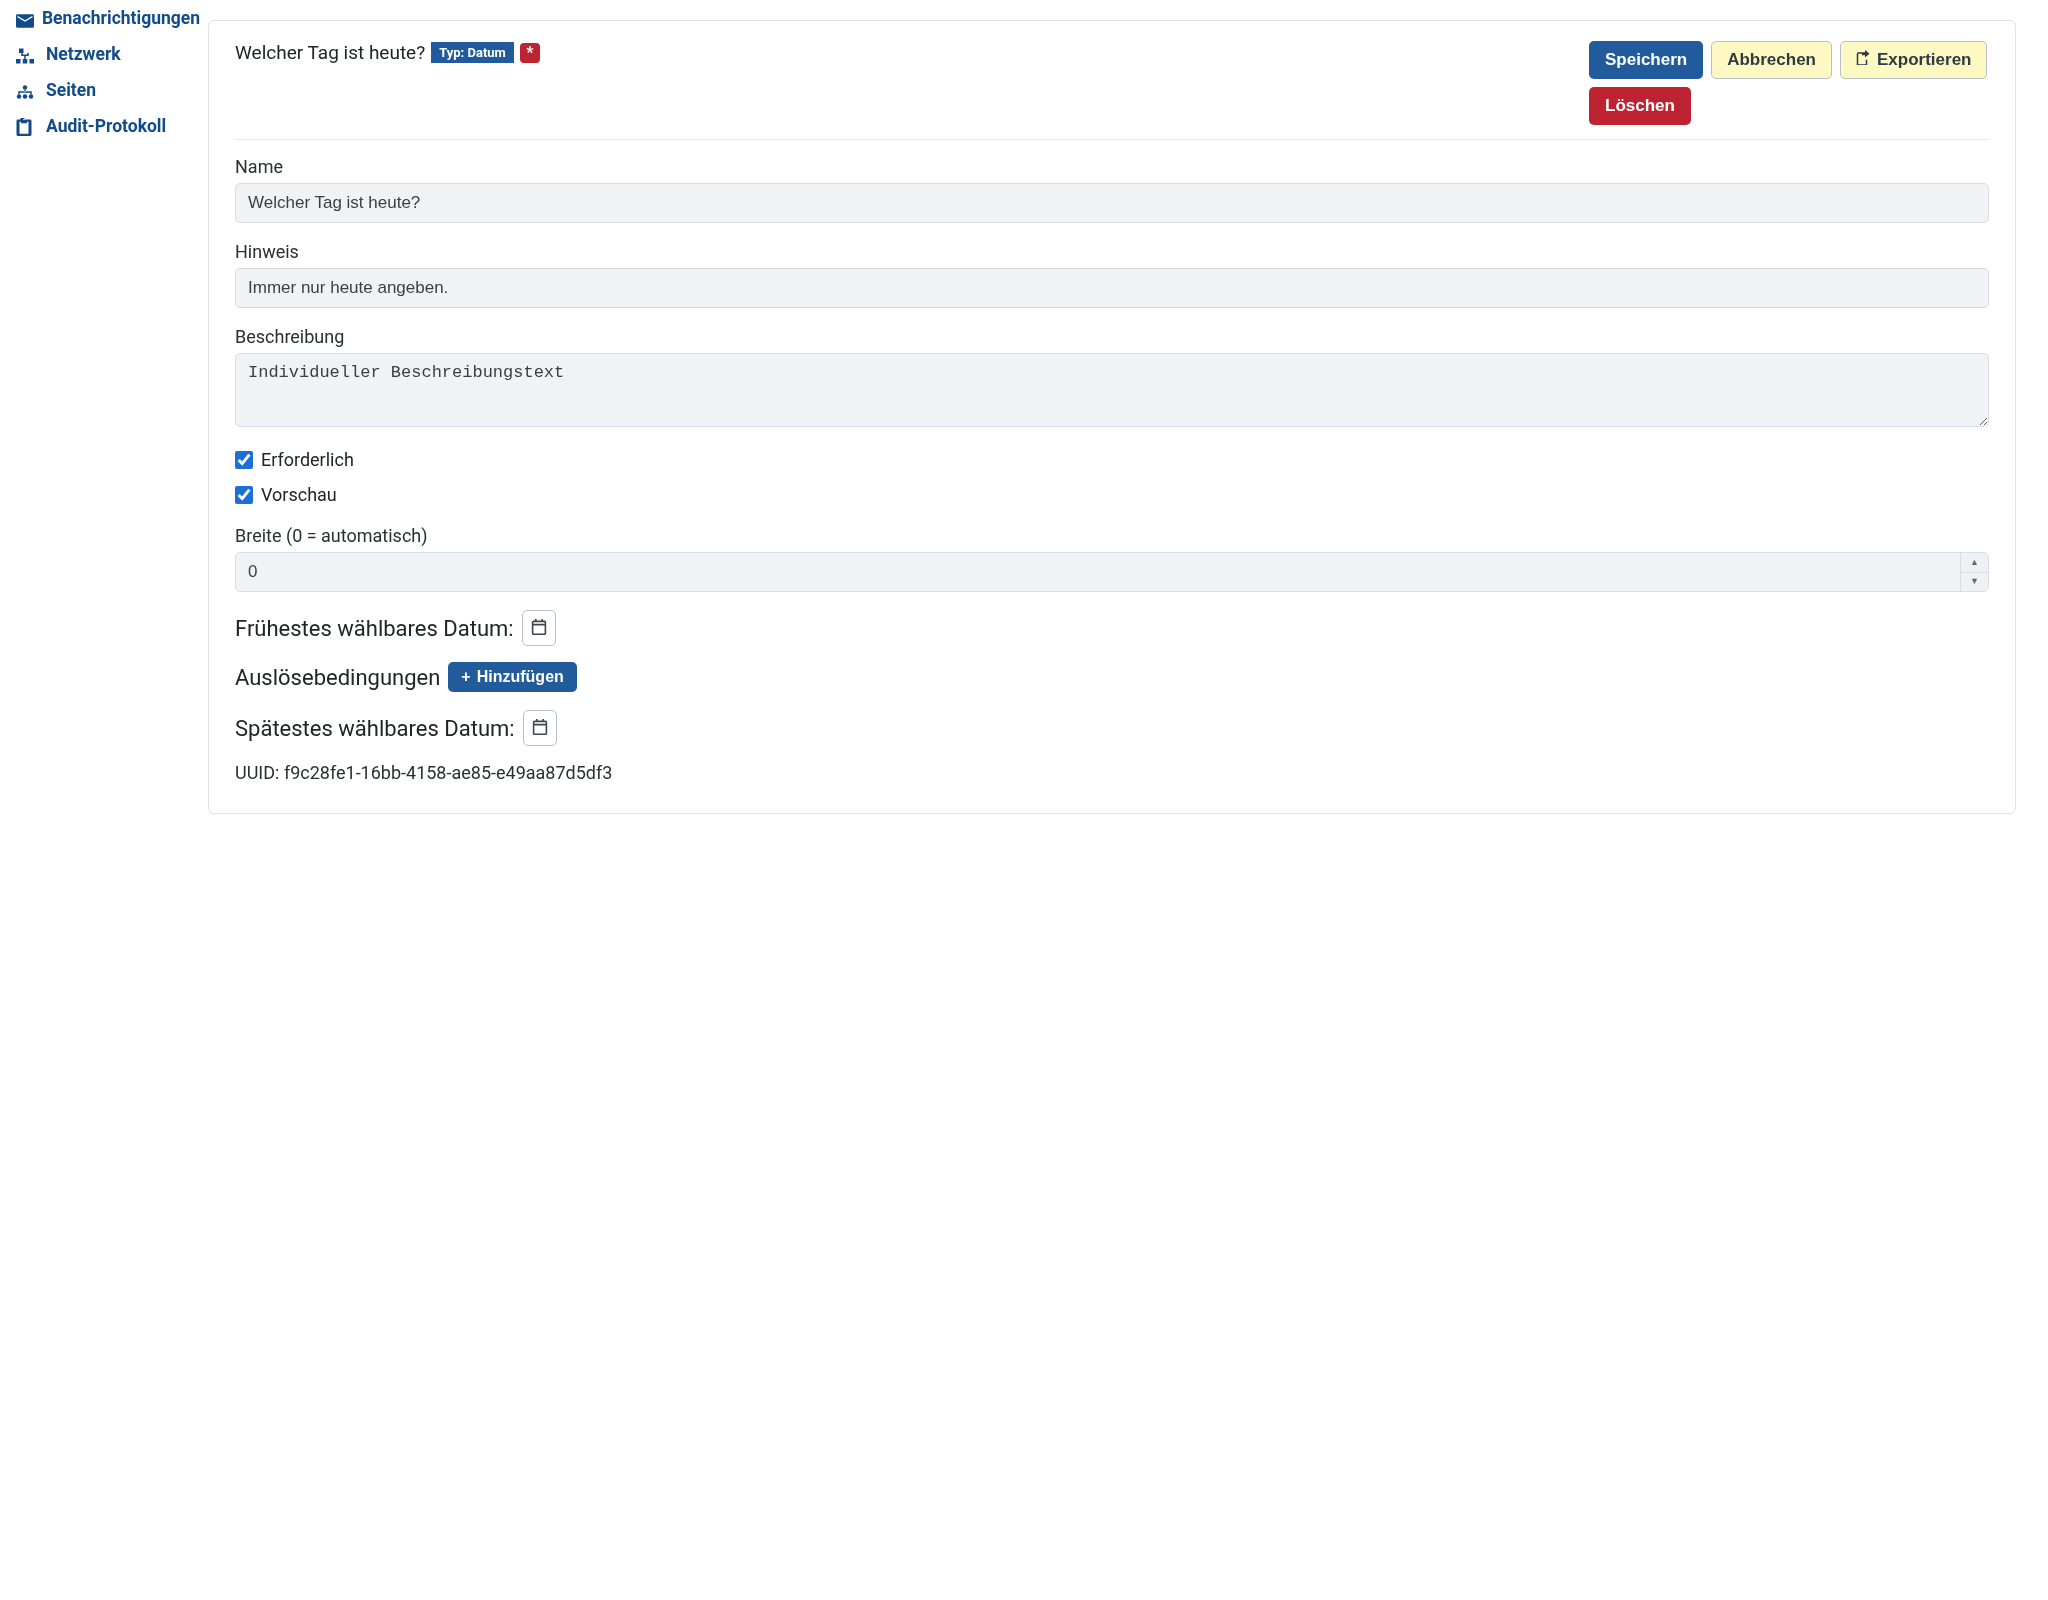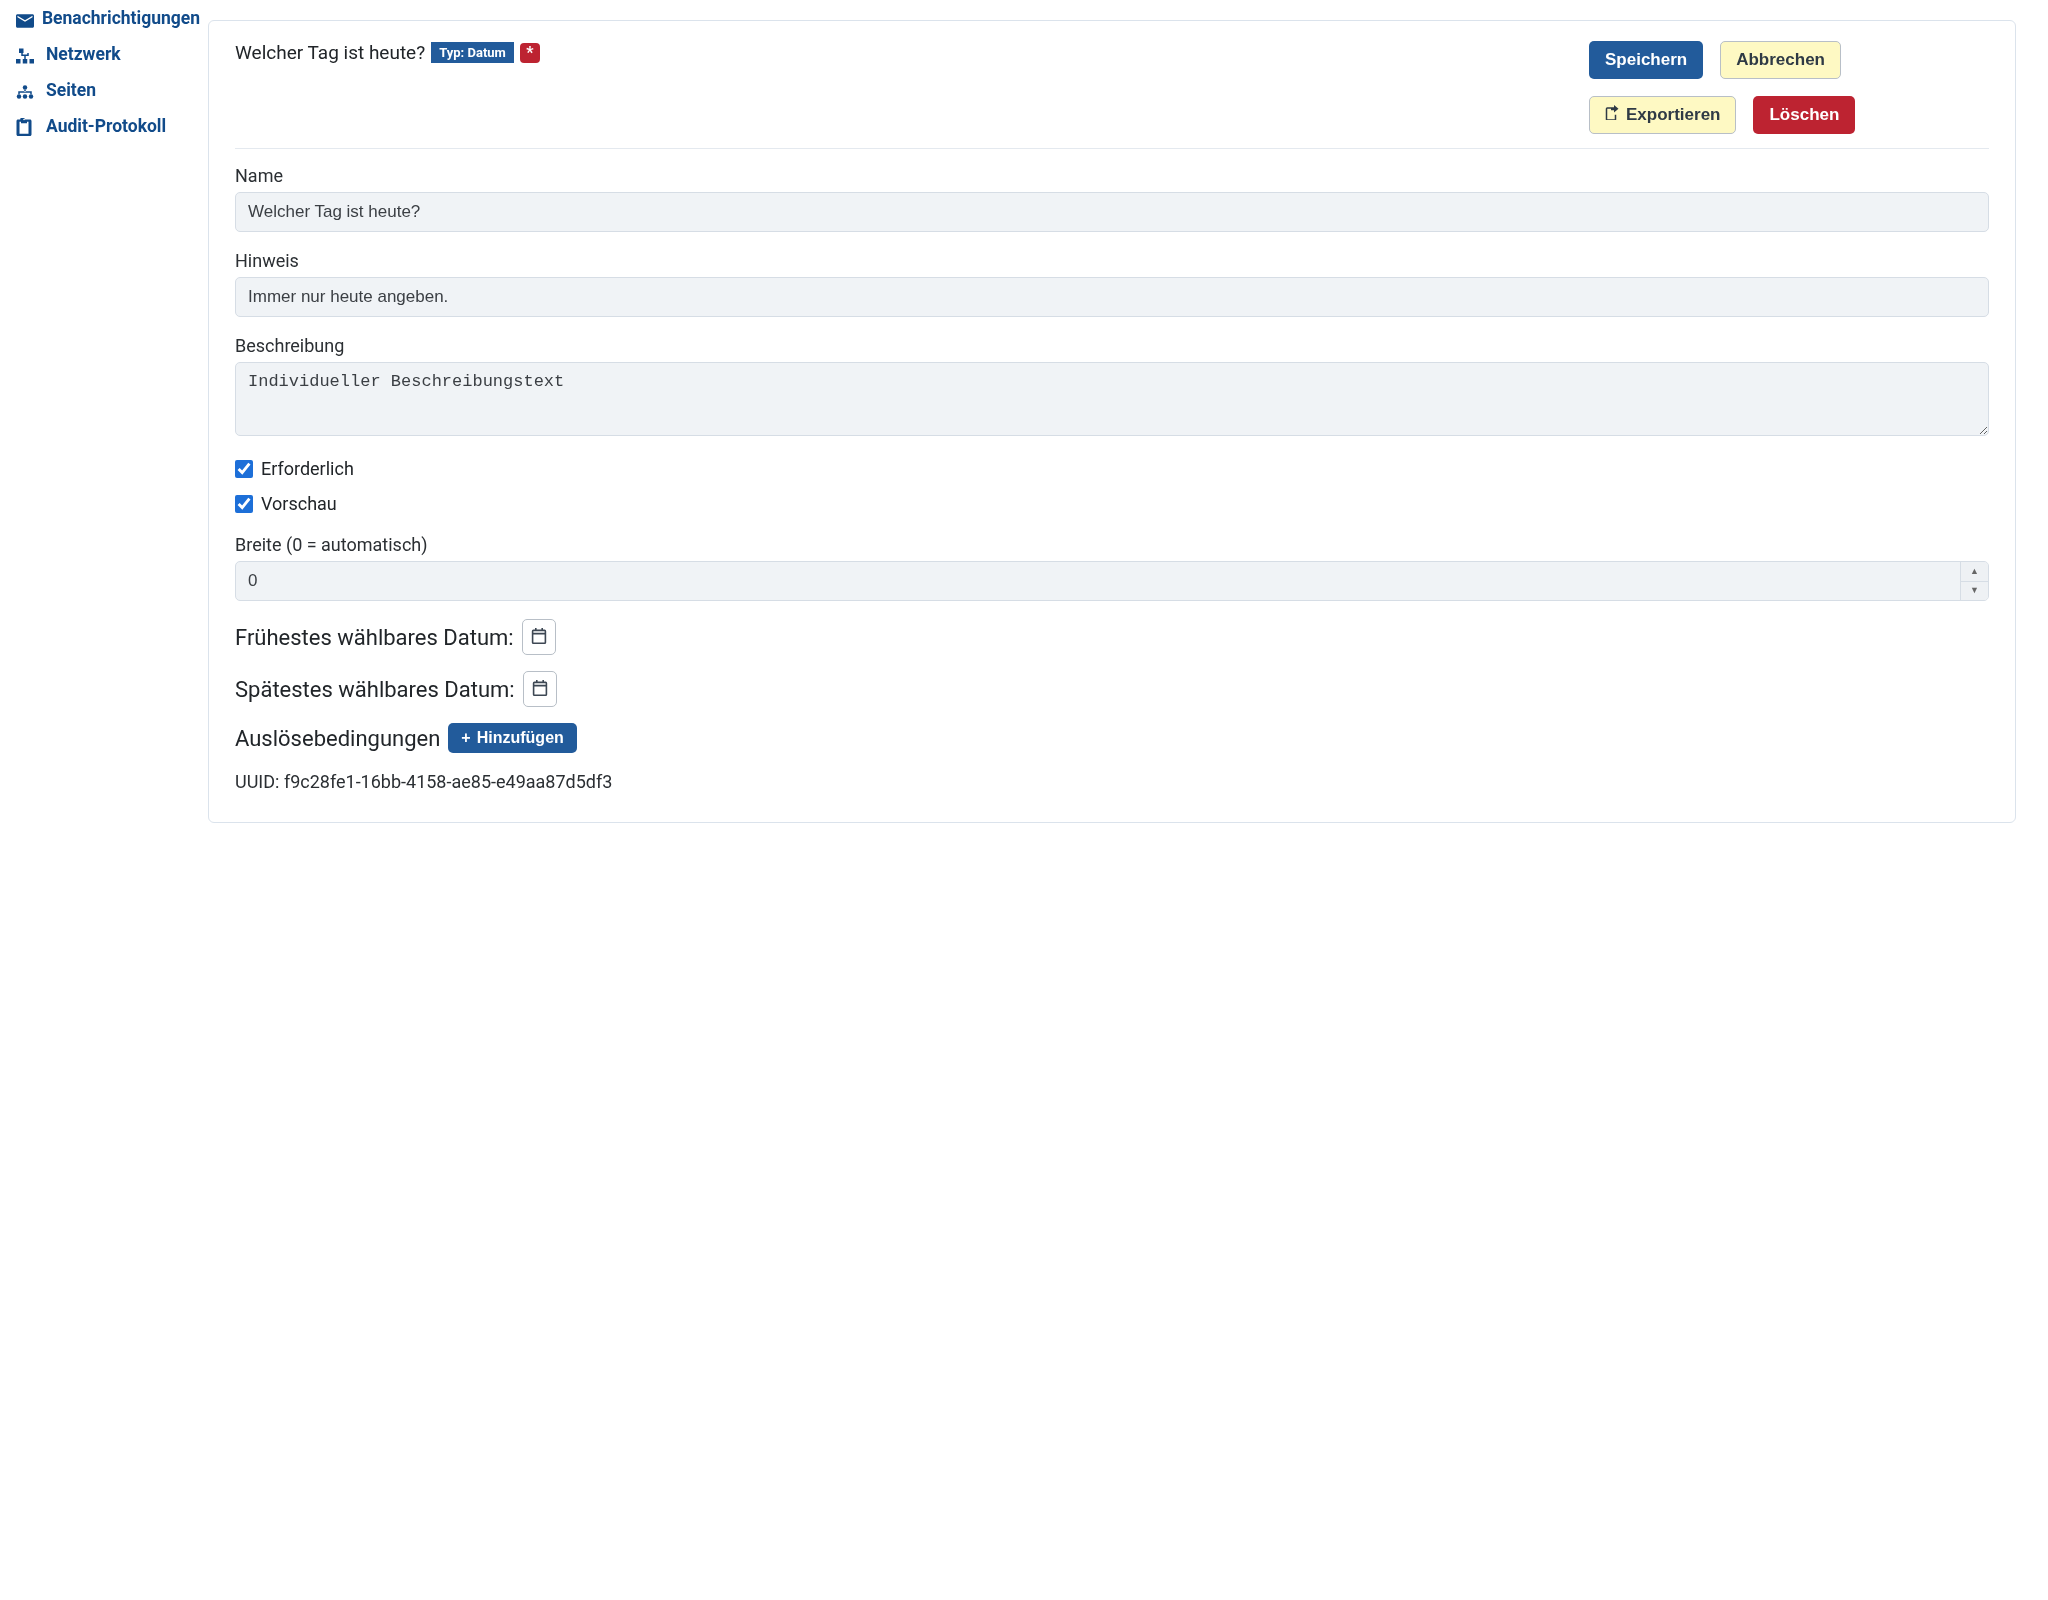--- a/index.html
+++ b/index.html
@@ -81,21 +81,21 @@
       font-size: 17px;
       font-weight: 700;
       cursor: pointer;
       border: 1px solid transparent;
     }
     .btn-primary { background: #225b9b; color: #fff; }
     .btn-danger { background: #bd2331; color: #fff; }
     .btn-outline { background: #fef9c3; border: 1px solid #b8bfc7; color: #2f3a45; font-weight: 600; }
     .btn-outline svg { fill: #2f3a45; }
     .btn-small { padding: 5px 12px; font-size: 16px; }
-    .header-actions { display: flex; flex-wrap: wrap; gap: 17px; justify-content: flex-start; max-width: 400px; }
+    .header-actions { display: flex; flex-wrap: wrap; gap: 8px; justify-content: flex-start; max-width: 400px; }
     hr.sep { border: none; border-top: 1px solid #e4e9ef; margin: 10px 0 16px 0; }
     .form-group { margin-bottom: 18px; }
     .form-label { display: block; font-size: 18px; color: #2b2f33; margin-bottom: 6px; }
     .form-control {
       width: 100%;
       background: #f0f3f6;
       border: 1px solid #d6dde5;
       border-radius: 5px;
       padding: 9px 12px;
       font-size: 17px;
@@ -268,37 +268,37 @@
       <span class="inline-label">Frühestes wählbares Datum:</span>
       <button class="icon-btn">
         <span>
           <svg width="16" height="16" viewBox="0 0 20 20">
               <path d="M17 2h-2V0h-2v2H7V0H5v2H3a2 2 0 00-2 2v14a2 2 0 002 2h14a2 2 0 002-2V4a2 2 0 00-2-2zm0 16H3V8h14v10zm0-12H3V4h14v2z"></path>
             </svg>
         </span>
       </button>
     </div>
 
+    <div class="inline-group" style="margin-bottom:18px;">
+      <span class="inline-label">Auslösebedingungen</span>
+      <button class="btn btn-primary btn-small">
+        <span class="plus-icon">+</span>
+        <span>Hinzufügen</span>
+      </button>
+    </div>
+
     <div class="inline-group">
       <span class="inline-label">Spätestes wählbares Datum:</span>
       <button class="icon-btn">
         <span>
           <svg width="16" height="16" viewBox="0 0 20 20">
               <path d="M17 2h-2V0h-2v2H7V0H5v2H3a2 2 0 00-2 2v14a2 2 0 002 2h14a2 2 0 002-2V4a2 2 0 00-2-2zm0 16H3V8h14v10zm0-12H3V4h14v2z"></path>
             </svg>
         </span>
       </button>
     </div>
 
-    <div class="inline-group" style="margin-bottom:18px;">
-      <span class="inline-label">Auslösebedingungen</span>
-      <button class="btn btn-primary btn-small">
-        <span class="plus-icon">+</span>
-        <span>Hinzufügen</span>
-      </button>
-    </div>
-
     <div class="uuid-row">
       <span>UUID: </span><span>f9c28fe1-16bb-4158-ae85-e49aa87d5df3</span>
     </div>
 
   </div>
 </main>
 
 </body></html>

